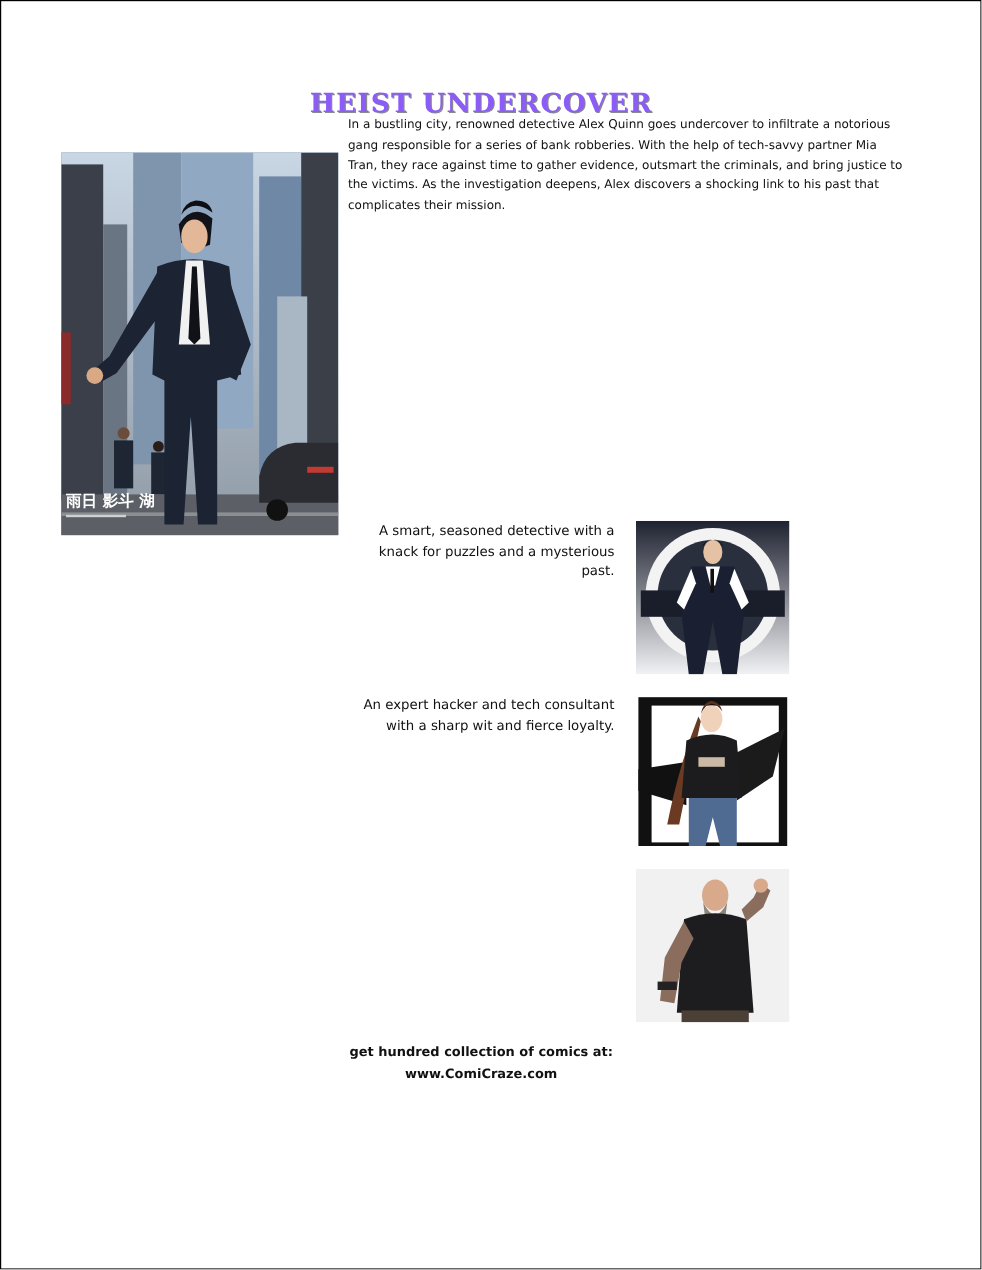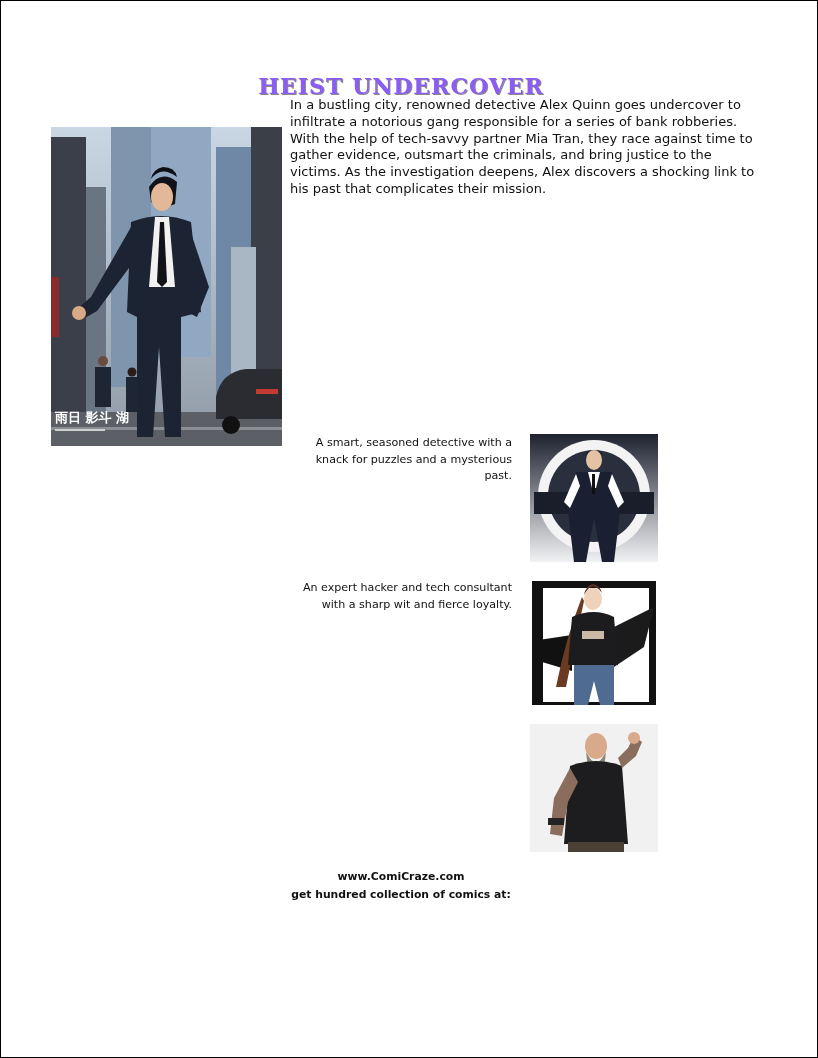--- a/index.html
+++ b/index.html
@@ -1,20 +1,20 @@
 <!DOCTYPE html>
 <html><head>
   <meta charset="utf-8">
   <style>
     html, body { margin: 0; padding: 0; background: #ffffff; }
     body { width: 818px; height: 1058px; position: relative; overflow: hidden; font-family: "DejaVu Sans", sans-serif; color: #000; }
     .page { position: absolute; left: 0; top: 0; width: 816px; height: 1056px; border: 1px solid #000; background: #fff; }
     .title { position: absolute; left: 0; width: 800px; top: 52px; text-align: center; font-family: "DejaVu Serif", serif; font-weight: bold; font-size: 22px; letter-spacing: 1px; color: #8b5cf6; text-shadow: 1px 1px 0 #8a8a8a; font-variant: small-caps; margin-top: 20px; }
     .cover { position: absolute; left: 50px; top: 97px; width: 231px; height: 319px; overflow: hidden; background: linear-gradient(180deg, #8ea6c2 0%, #b3c3d4 40%, #9aa3ad 75%, #5f6368 100%); margin-top: 29px; }
-    .synopsis { position: absolute; left: 289px; top: 96px; width: 468px; font-family: "DejaVu Sans", sans-serif; font-size: 13px; line-height: 16.8px; color: #111; }
+    .synopsis { position: absolute; left: 289px; top: 96px; width: 468px; font-family: "DejaVu Sans", sans-serif; font-size: 10px; line-height: 16.8px; color: #111; }
     .char-text { position: absolute; width: 226px; right: 305px; text-align: right; font-size: 11.1px; line-height: 16.5px; color: #111; }
     .char-text .name { display: block; }
     .char-img { position: absolute; left: 529px; width: 128px; height: 128px; overflow: hidden; }
     .footer { position: absolute; left: 250px; width: 300px; top: 867px; text-align: center; font-weight: bold; font-size: 10.8px; line-height: 17.5px; color: #111; }
     svg { display: block; }
   </style>
 </head>
 <body>
 
 <div class="page">
@@ -121,17 +121,17 @@
       <path d="M40 42 q26 -10 52 0 l6 78 l-64 0 z" fill="#1d1d1f"></path>
       <path d="M40 44 l-16 30 l-4 36 l12 2 l6 -34 l10 -20 z" fill="#8a6d5d"></path>
       <rect x="18" y="94" width="16" height="7" fill="#222"></rect>
       <path d="M92 44 l14 -12 l6 -14 l-8 -6 l-6 12 l-10 10 z" fill="#8a6d5d"></path>
       <circle cx="104" cy="14" r="6" fill="#d8a98a"></circle>
       <rect x="38" y="118" width="56" height="10" fill="#4a4036"></rect>
     </svg>
   </div>
 
   <div class="footer">
+    <div>get hundred collection of comics at:</div>
     <div>www.ComiCraze.com</div>
-    <div>get hundred collection of comics at:</div>
   </div>
 
 </div>
 
 </body></html>

